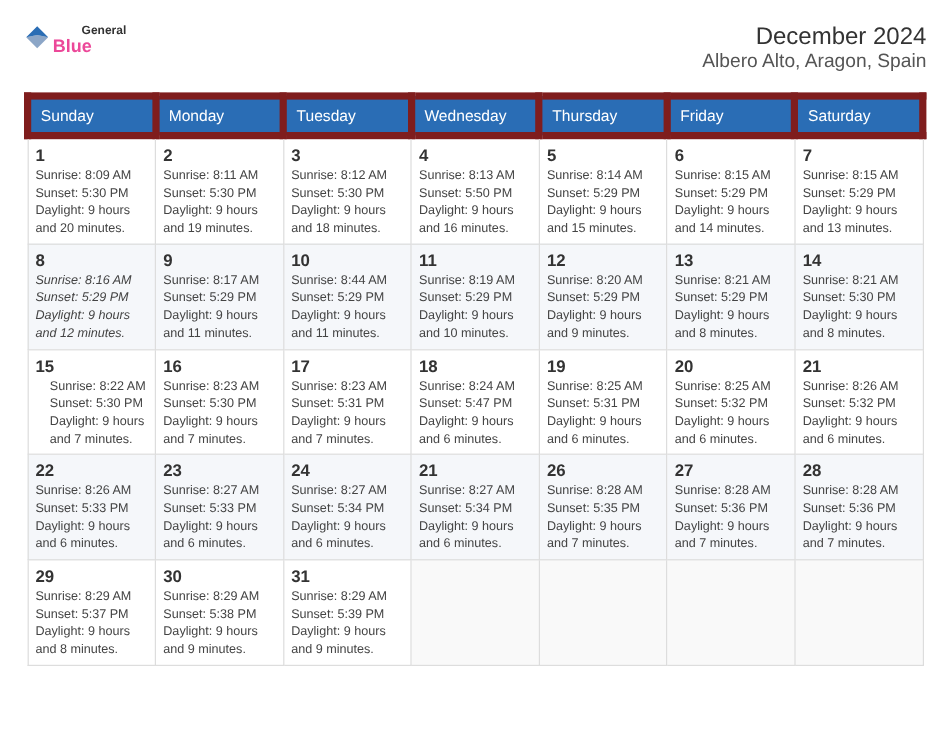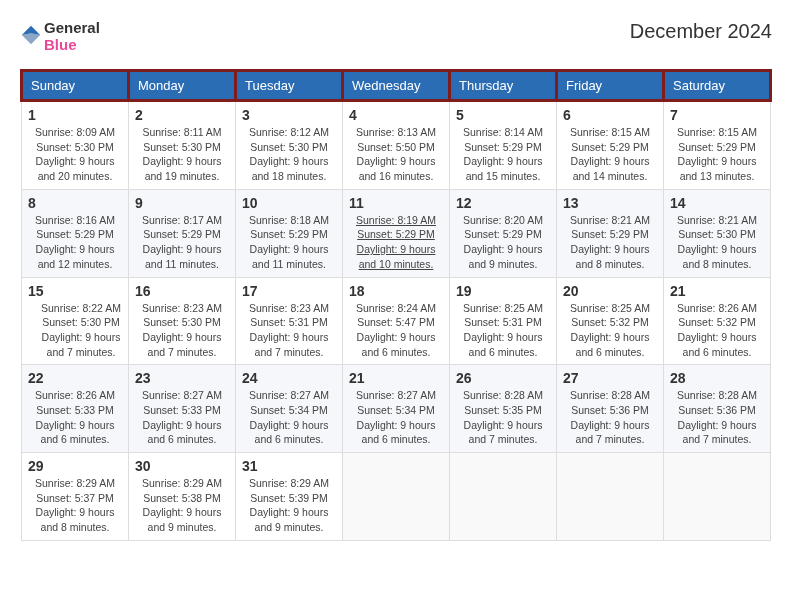--- a/index.html
+++ b/index.html
@@ -47,21 +47,21 @@
       border-collapse: collapse;
       font-size: 11px;
     }
     .calendar th {
       background: #2a6db5;
       color: #fff;
       text-align: left;
       padding: 6px 8px;
       font-size: 13px;
       font-weight: normal;
-      border: 3px solid #7f1d1d;
+      border: 6px solid #7f1d1d;
     }
     .calendar td {
       border: 1px solid #ddd;
       vertical-align: top;
       padding: 5px 6px;
       width: calc(100% / 7);
       min-height: 80px;
       background: #fff;
     }
     .calendar tr:nth-child(even) td {
@@ -71,44 +71,44 @@
       font-size: 14px;
       font-weight: bold;
       color: #333;
       display: block;
       margin-bottom: 2px;
     }
     .day-info {
       color: #444;
       font-size: 10.5px;
       line-height: 1.4;
-      text-align: center;
     }
     .empty-cell {
       background: #f9f9f9 !important;
     }
   </style>
 </head>
 <body>
 
 <div class="header-area">
   <div class="logo">
     <div>
       <svg class="logo-icon" viewBox="0 0 24 24" xmlns="http://www.w3.org/2000/svg">
         <polygon points="12,2 22,12 12,10 2,12" fill="#2a6db5"></polygon>
         <polygon points="12,10 22,12 12,22 2,12" fill="#1a4d8f" opacity="0.5"></polygon>
       </svg>
     </div>
     <div class="logo-text">
-      <div style="color:#333;font-size:15px;font-weight:bold;">General</div>
+      <div style="color:#333;font-size:10px;font-weight:bold;margin-left:24px;">General</div>
       <div style="color:#ec4899;font-size:15px;font-weight:bold;">Blue</div>
     </div>
   </div>
   <div class="title-area">
     <div class="month-title">December 2024</div>
+    <div class="subtitle">Albero Alto, Aragon, Spain</div>
   </div>
 </div>
 
 <table class="calendar">
   <thead>
     <tr>
     <th>Sunday</th>
         <th>Monday</th>
         <th>Tuesday</th>
         <th>Wednesday</th>
@@ -158,39 +158,39 @@
         <td>
           <span class="day-num">7</span>
           <div class="day-info" style="white-space: pre-line;">Sunrise: 8:15 AM
 Sunset: 5:29 PM
 Daylight: 9 hours and 13 minutes.</div>
         </td>
       </tr>
       <tr>
         <td>
           <span class="day-num">8</span>
-          <div class="day-info" style="white-space: pre-line;">Sunrise: 8:16 AM
+          <div class="day-info" style="white-space: pre-line; font-style: italic;">Sunrise: 8:16 AM
 Sunset: 5:29 PM
 Daylight: 9 hours and 12 minutes.</div>
         </td>
         <td>
           <span class="day-num">9</span>
           <div class="day-info" style="white-space: pre-line;">Sunrise: 8:17 AM
 Sunset: 5:29 PM
 Daylight: 9 hours and 11 minutes.</div>
         </td>
         <td>
           <span class="day-num">10</span>
-          <div class="day-info" style="white-space: pre-line;">Sunrise: 8:18 AM
+          <div class="day-info" style="white-space: pre-line;">Sunrise: 8:44 AM
 Sunset: 5:29 PM
 Daylight: 9 hours and 11 minutes.</div>
         </td>
         <td>
           <span class="day-num">11</span>
-          <div class="day-info" style="white-space: pre-line; text-decoration: underline;">Sunrise: 8:19 AM
+          <div class="day-info" style="white-space: pre-line;">Sunrise: 8:19 AM
 Sunset: 5:29 PM
 Daylight: 9 hours and 10 minutes.</div>
         </td>
         <td>
           <span class="day-num">12</span>
           <div class="day-info" style="white-space: pre-line;">Sunrise: 8:20 AM
 Sunset: 5:29 PM
 Daylight: 9 hours and 9 minutes.</div>
         </td>
         <td>

